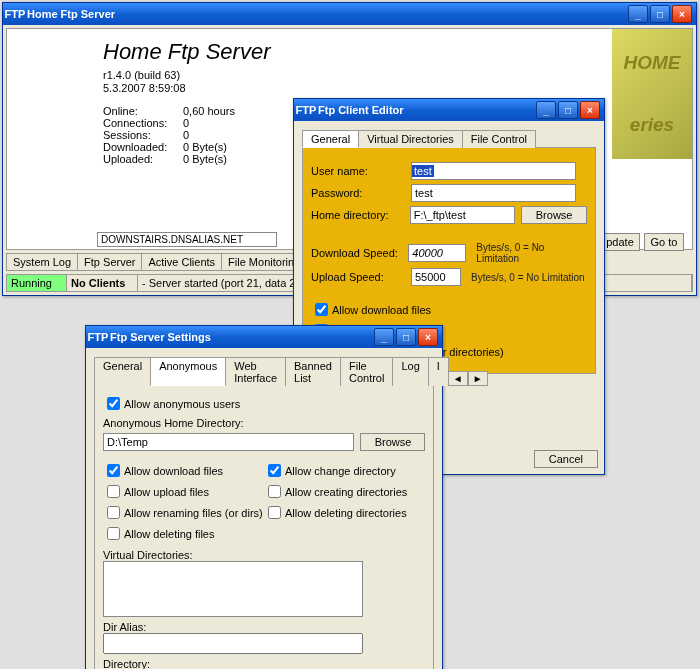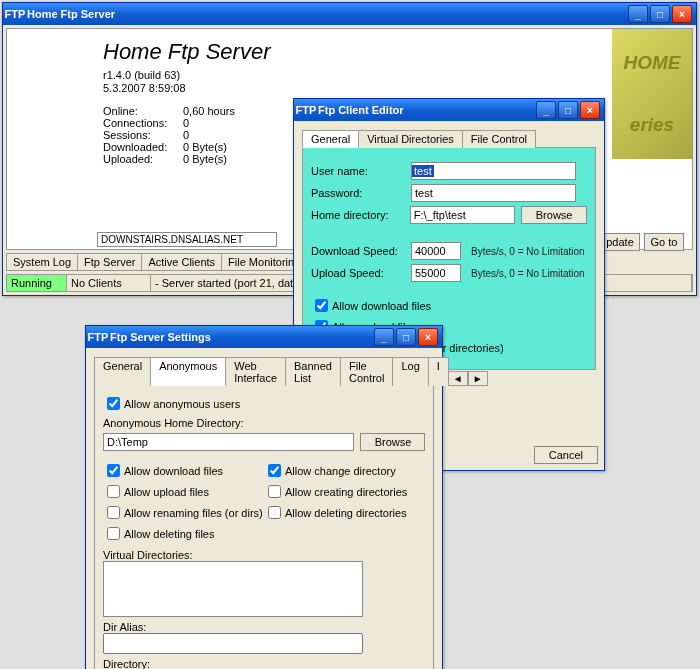--- a/index.html
+++ b/index.html
@@ -69,21 +69,21 @@
     font-size: 11px; margin-right: -1px; cursor:pointer;
   }
   .statusbar {
     display: flex; margin: 3px; border: 1px solid #999;
     font-size: 11px;
   }
   .statusbar .cell {
     border-right: 1px solid #999; padding: 2px 4px;
   }
   .statusbar .running { background: #7eff7e; width: 60px; }
-  .statusbar .noclients { width: 84px; }
+  .statusbar .noclients { width: 71px; font-weight: bold; }
   .tabstrip { display:flex; border-bottom: 1px solid #999; margin-top: 4px;}
   .tabstrip .tab {
     border: 1px solid #999; border-bottom: none;
     padding: 2px 8px; background: #ece9d8; margin-right: -1px;
     position: relative; top: 1px; cursor:pointer;
   }
   .tabstrip .tab.active { background: #fff; z-index:1; border-bottom:1px solid #fff;}
   .arrow-btn { border:1px solid #999; padding:1px 4px; background:#ece9d8; cursor:pointer; font-size:10px; align-self:flex-end; position:relative; top:1px;}
   .form-panel { padding: 10px 8px; background:#ece9d8; }
   .form-row { display:flex; align-items:center; margin: 4px 0; }
@@ -177,40 +177,40 @@
     <span class="winbtn">_</span>
     <span class="winbtn">□</span>
     <span class="winbtn close">×</span>
   </div>
   <div style="background:#ece9d8; padding:4px 8px 0 8px;">
     <div class="tabstrip">
       <div class="tab active">General</div>
       <div class="tab">Virtual Directories</div>
       <div class="tab">File Control</div>
     </div>
-    <div class="form-panel" style="border:1px solid #999; border-top:none; background:#5eead4;">
+    <div class="form-panel" style="border:1px solid #999; border-top:none; background:#eab308;">
       <div class="form-row">
         <span class="lab">User name:</span>
         <span style="width:165px; border:1px solid #888; background:#fff; height:18px;display:flex;align-items:center;">
           <span class="hilite">test</span>
         </span>
       </div>
       <div class="form-row">
         <span class="lab">Password:</span>
         <input type="text" style="width: 165px;" value="test">
       </div>
       <div class="form-row">
         <span class="lab">Home directory:</span>
         <input type="text" style="width: 105px;" value="F:\_ftp\test">
         <div class="btn" style="margin-left:6px;min-width:50px;">Browse</div>
       </div>
       <div style="height:10px;"></div>
       <div class="form-row">
         <span class="lab">Download Speed:</span>
-        <input type="text" style="width: 50px;" value="40000">
+        <input type="text" style="width: 58px; font-style: italic;" value="40000">
         <span class="note">Bytes/s, 0 = No Limitation</span>
       </div>
       <div class="form-row">
         <span class="lab">Upload Speed:</span>
         <input type="text" style="width: 50px;" value="55000">
         <span class="note">Bytes/s, 0 = No Limitation</span>
       </div>
       <div style="height:8px;"></div>
       <div class="checkbox-row">
           <input type="checkbox" checked="" style="">

